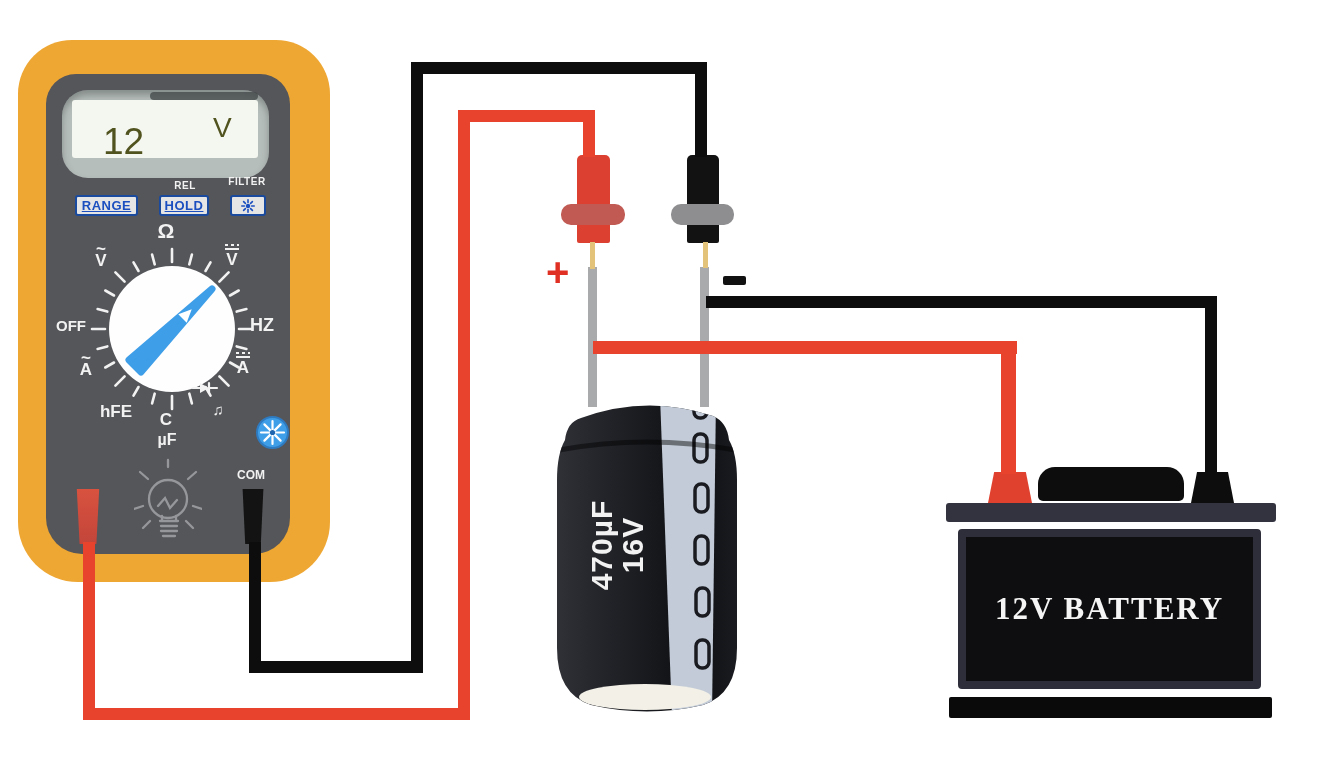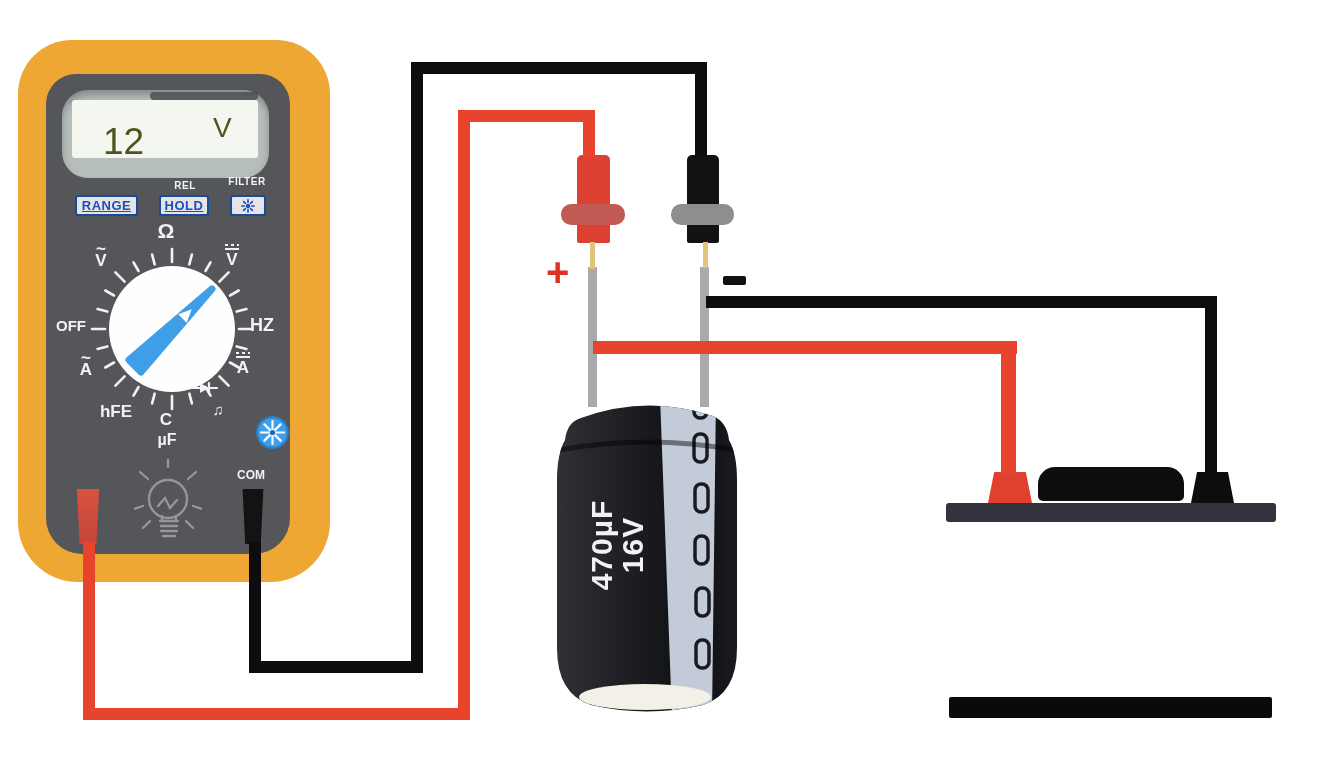--- a/index.html
+++ b/index.html
@@ -109,20 +109,23 @@
   <div class="abs collar-gray" style="left:671px;top:204px;width:63px;height:21px;"></div>
   <div class="abs tip" style="left:703px;top:242px;width:5px;height:26px;"></div>
 
   <div class="abs plus" style="left:546px;top:252px;">+</div>
   <div class="abs minus" style="left:723px;top:276px;width:23px;height:9px;"></div>
 
   <div class="abs term-red" style="left:988px;top:472px;width:44px;height:31px;"></div>
   <div class="abs bat-handle" style="left:1038px;top:467px;width:146px;height:34px;"></div>
   <div class="abs term-black" style="left:1191px;top:472px;width:43px;height:31px;"></div>
   <div class="abs bat-plate" style="left:946px;top:503px;width:330px;height:19px;"></div>
+  <div class="abs bat-body" style="left:958px;top:529px;width:303px;height:160px;">
+    <span class="bat-label">12V BATTERY</span>
+  </div>
   <div class="abs bat-base" style="left:949px;top:697px;width:323px;height:21px;"></div>
 
   <div class="abs meter-body" style="left:18px;top:40px;width:312px;height:542px;"></div>
   <div class="abs meter-panel" style="left:46px;top:74px;width:244px;height:480px;"></div>
 
   <div class="abs lcd-bezel" style="left:62px;top:90px;width:207px;height:88px;"></div>
   <div class="abs lcd" style="left:72px;top:100px;width:186px;height:58px;"></div>
   <div class="abs lcd-shadow" style="left:150px;top:92px;width:108px;height:8px;"></div>
   <div class="abs lcd-txt" style="left:103px;top:106px;font-size:37px;margin-top:15px;">12</div>
   <div class="abs lcd-txt" style="left:213px;top:112px;font-size:28px;">V</div>

